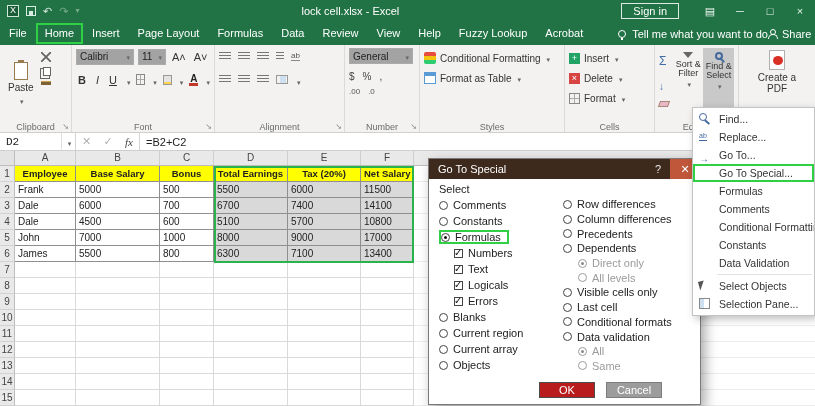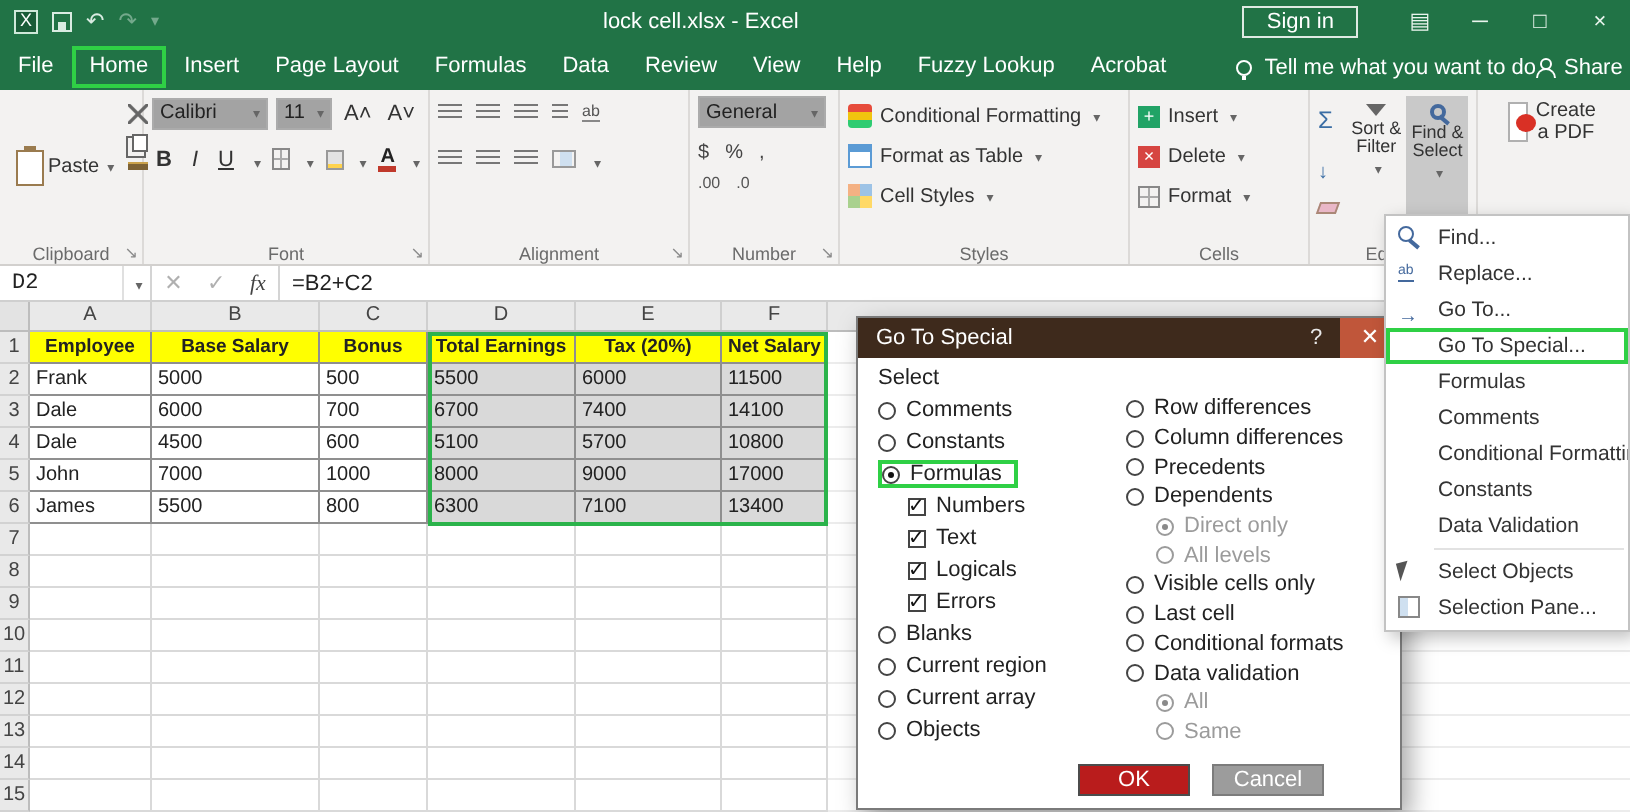--- a/index.html
+++ b/index.html
@@ -33,21 +33,21 @@
   .i-person::before { content:""; position:absolute; left:2px; top:0; width:4px; height:4px; border:1px solid #fff; border-radius:50%; }
   .i-person::after { content:""; position:absolute; left:0; bottom:0; width:8px; height:4px; border:1px solid #fff; border-bottom:none; border-radius:5px 5px 0 0; }
 
   
   .ribbon { height:88px; background:#f3f2f1; border-bottom:1px solid #d2d0ce; display:flex; position:relative; }
   .rg { position:relative; border-right:1px solid #dcdad8; padding:3px 4px 13px; flex:none; }
   .glabel { position:absolute; bottom:0; left:0; right:0; text-align:center; font-size:9px; color:#6b6b6b; }
   .launch { position:absolute; bottom:1px; right:2px; font-size:8px; color:#8a8a8a; }
   .dd::after { content:"▾"; font-size:7px; color:#666; margin-left:2px; }
   .rrow { display:flex; align-items:center; gap:4px; height:17px; }
-  .bigbtn { display:flex; flex-direction:row; align-items:center; justify-content:center; gap:2px;
+  .bigbtn { display:flex; flex-direction:column; align-items:center; justify-content:center; gap:2px;
             font-size:10px; color:#333; padding:2px 4px; }
   .mcol { display:flex; flex-direction:column; justify-content:flex-start; gap:5px; padding-top:4px; }
   .i-clip { width:14px; height:18px; background:#fff; border:1px solid #9a7b4f; position:relative; }
   .i-clip::after { content:""; position:absolute; left:3px; top:-3px; width:6px; height:3px; background:#9a7b4f; }
   .i-cut { width:10px; height:10px;
            background:linear-gradient(45deg,transparent 42%,#666 46%,#666 54%,transparent 58%),
                       linear-gradient(-45deg,transparent 42%,#666 46%,#666 54%,transparent 58%); }
   .i-copy { width:8px; height:9px; border:1px solid #666; background:#fff; box-shadow:-2px 2px 0 0 #f3f2f1, -2px 2px 0 1px #666; margin-left:2px; }
   .i-brush { width:10px; height:4px; background:#caa14a; border-bottom:3px solid #7d6234; }
   .msel { border:1px solid #ababab; background:#a3a3a3; height:16px; display:flex; align-items:center;
@@ -290,25 +290,20 @@
       <div class="stylerow">
         <span class="i-cf"></span>
         <span>Conditional Formatting</span>
           <span class="dd"></span>
       </div>
       <div class="stylerow">
         <span class="i-table"></span>
         <span>Format as Table</span>
           <span class="dd"></span>
       </div>
-      <div class="stylerow">
-        <span class="i-cellstyles"></span>
-        <span>Cell Styles</span>
-          <span class="dd"></span>
-      </div>
       <span class="glabel">Styles</span>
     </div>
 
     <div class="rg" style="width:90px">
       <div class="stylerow">
         <span class="i-insert"></span>
         <span>Insert</span>
           <span class="dd"></span>
       </div>
       <div class="stylerow">

